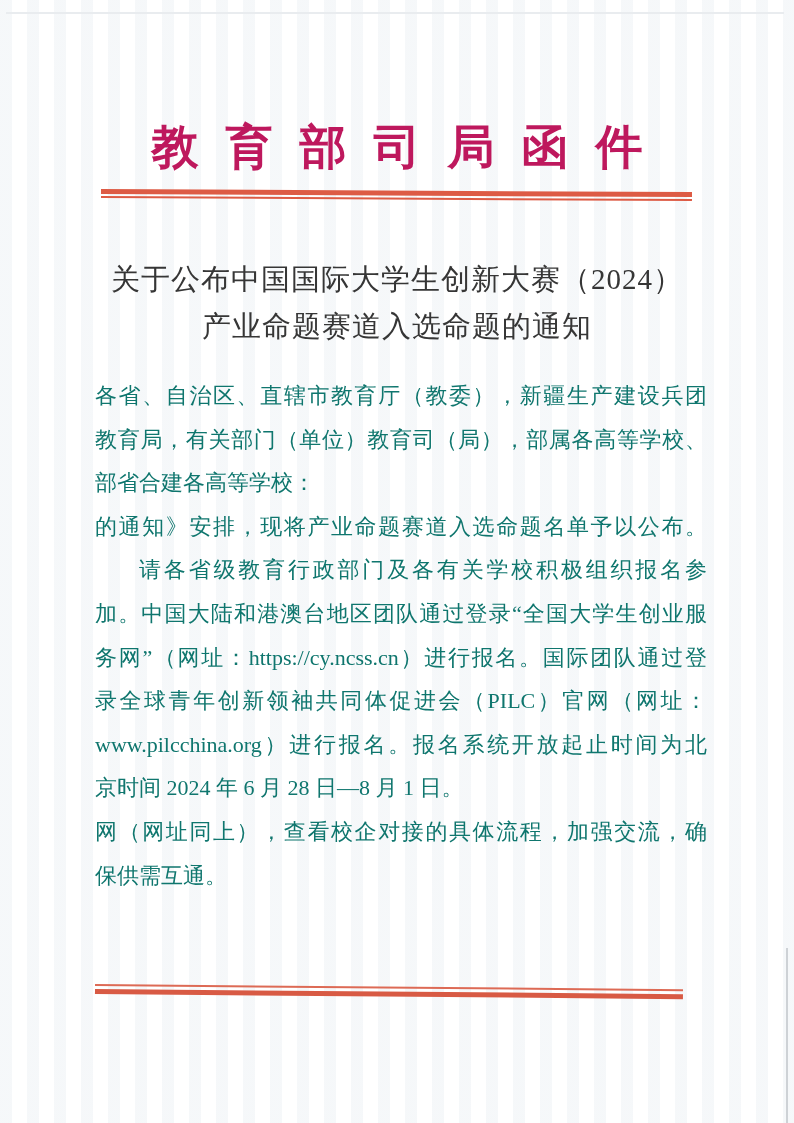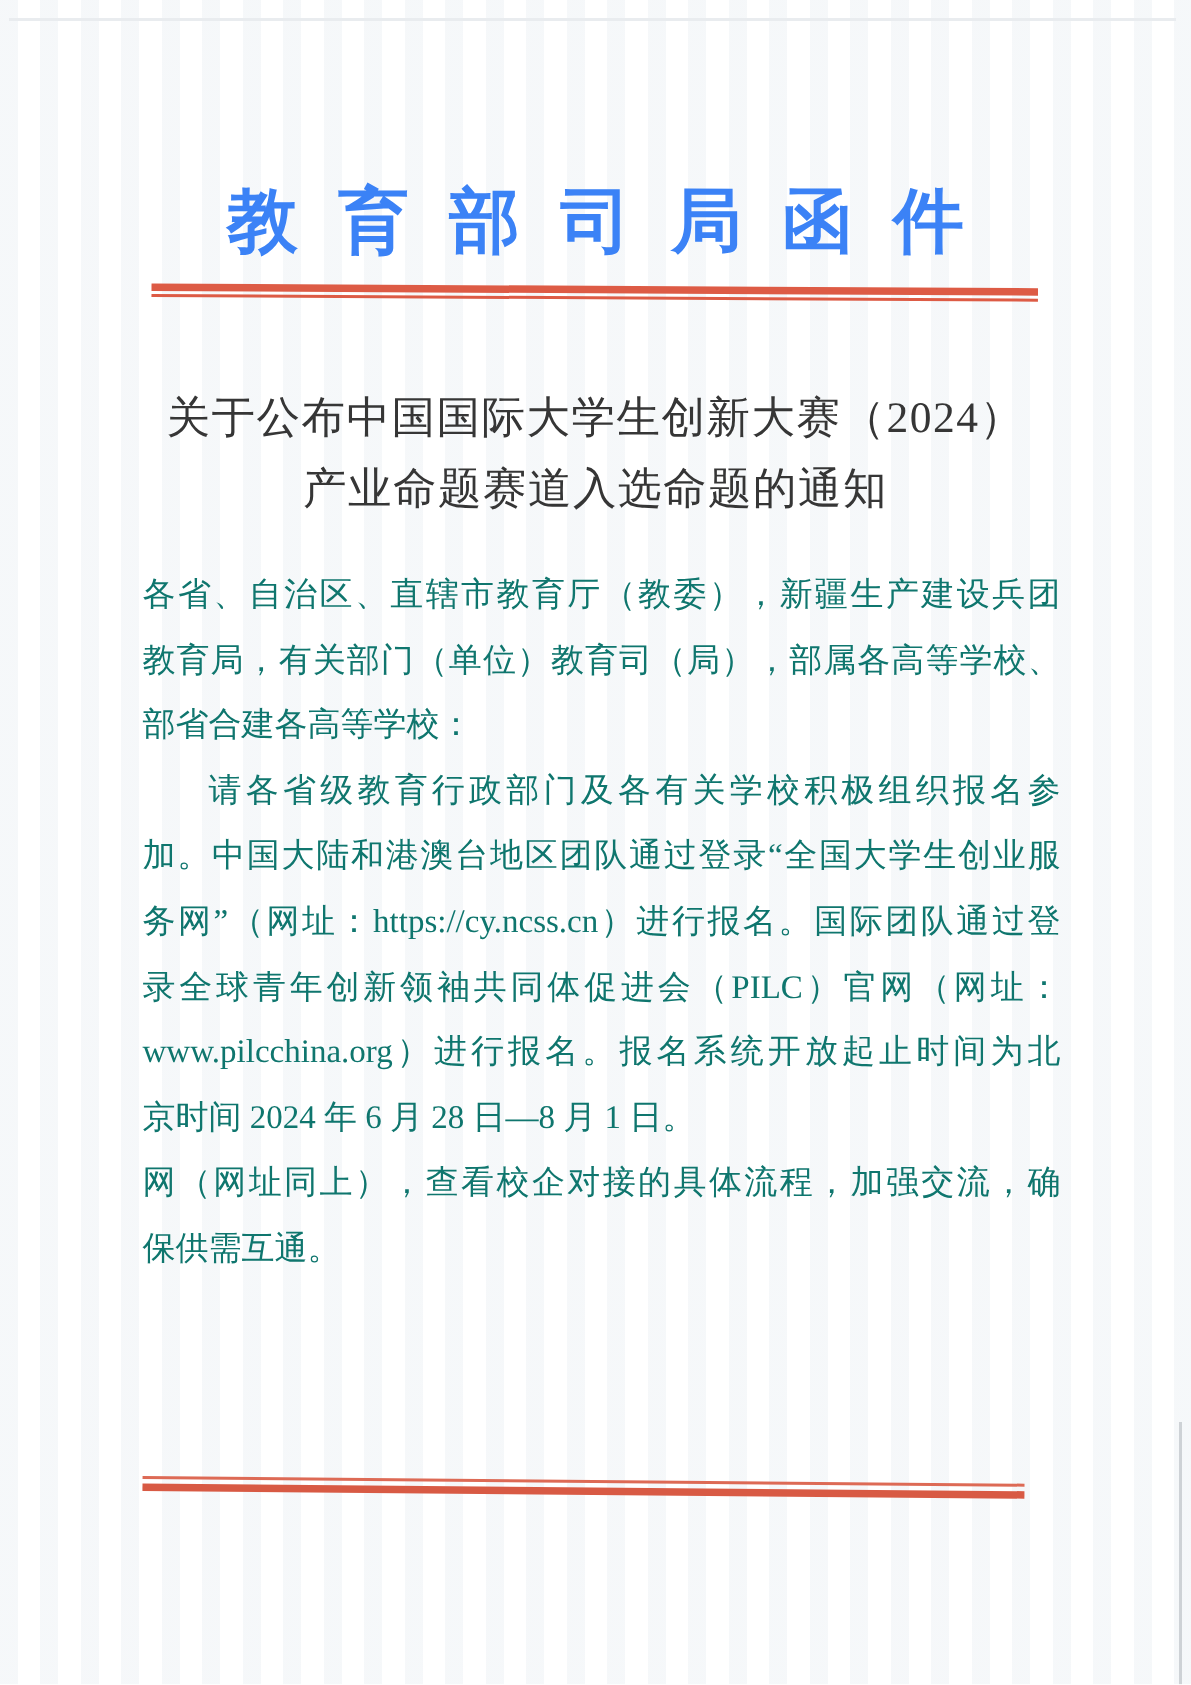--- a/index.html
+++ b/index.html
@@ -46,21 +46,21 @@
     background: #ced2d6;
   }
   .letterhead {
     position: absolute;
     top: 116px;
     left: 0;
     width: 100%;
     text-align: center;
     font-size: 47px;
     font-weight: bold;
-    color: #3b82f6;
+    color: #be185d;
     letter-spacing: 27px;
     text-indent: 27px;
     white-space: nowrap;
   }
   .header-rule {
     position: absolute;
     top: 189px;
     left: 101px;
     width: 591px;
     transform: rotate(0.3deg);
@@ -132,20 +132,21 @@
     <div>关于公布中国国际大学生创新大赛（2024）</div>
     <div>产业命题赛道入选命题的通知</div>
   </div>
 
   <div class="body-text">
 
     <span class="line stretch">各省、自治区、直辖市教育厅（教委），新疆生产建设兵团</span>
     <span class="line stretch">教育局，有关部门（单位）教育司（局），部属各高等学校、</span>
     <span class="line">部省合建各高等学校：</span>
 
+    <span class="line stretch">的通知》安排，现将产业命题赛道入选命题名单予以公布。</span>
 
     <span class="line stretch indent">请各省级教育行政部门及各有关学校积极组织报名参</span>
     <span class="line stretch">加。中国大陆和港澳台地区团队通过登录“全国大学生创业服</span>
     <span class="line stretch">务网”（网址：https://cy.ncss.cn）进行报名。国际团队通过登</span>
     <span class="line stretch">录全球青年创新领袖共同体促进会（PILC）官网（网址：</span>
     <span class="line stretch">www.pilcchina.org）进行报名。报名系统开放起止时间为北</span>
     <span class="line">京时间 2024 年 6 月 28 日—8 月 1 日。</span>
 
     <span class="line stretch">网（网址同上），查看校企对接的具体流程，加强交流，确</span>
     <span class="line">保供需互通。</span>

